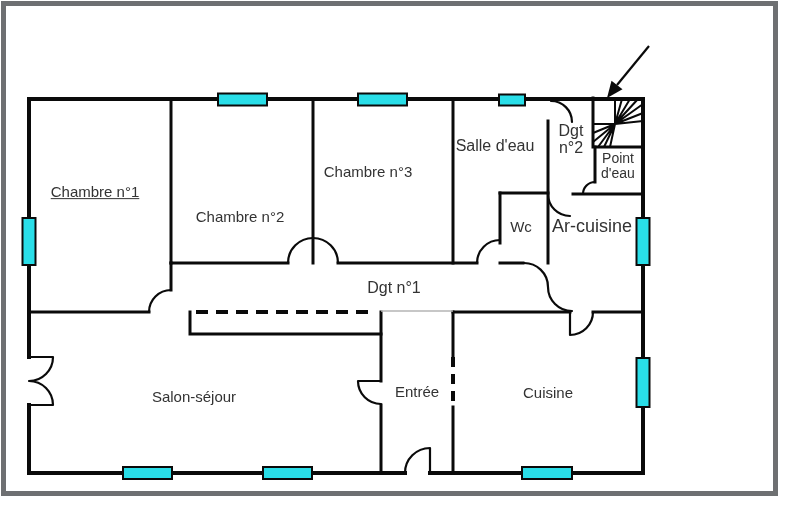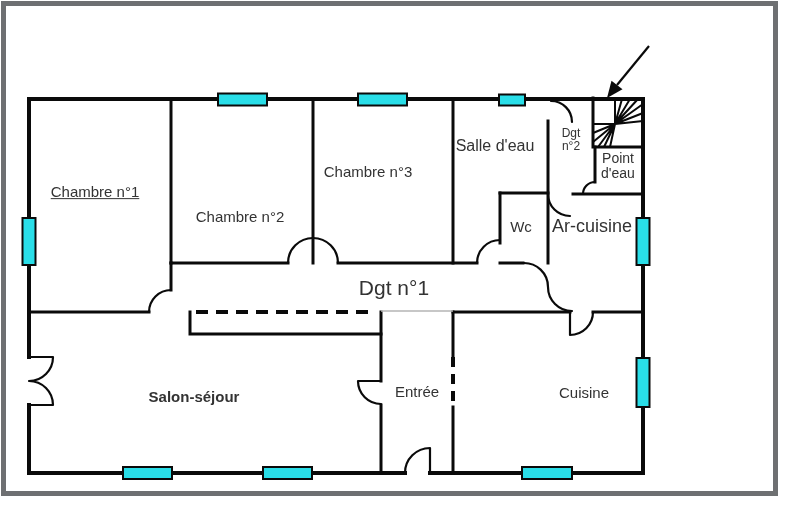--- a/index.html
+++ b/index.html
@@ -100,25 +100,25 @@
     <g>
       <path class="arrow-line" d="M649,46 L617,85"></path>
       <polygon class="arrow-head" points="607,98 611.5,80.7 622.5,89.3"></polygon>
     </g>
   </svg>
 
   <div class="room-label" style="left: 95px; top: 192px; font-size: 15px; text-decoration: underline;">Chambre n°1</div>
   <div class="room-label" style="left: 240px; top: 177px; font-size: 15px; margin-top: 40px;">Chambre n°2</div>
   <div class="room-label" style="left: 368px; top: 172px; font-size: 15px;">Chambre n°3</div>
   <div class="room-label" style="left: 495px; top: 146px; font-size: 16px;">Salle d'eau</div>
-  <div class="room-label" style="left: 571px; top: 140px; font-size: 12px;">Dgt
+  <div class="room-label" style="left: 571px; top: 140px; font-size: 16px;">Dgt
 n°2</div>
   <div class="room-label" style="left: 618px; top: 166px; font-size: 14px;">Point
 d'eau</div>
   <div class="room-label" style="left: 521px; top: 227px; font-size: 15px;">Wc</div>
   <div class="room-label" style="left: 592px; top: 226px; font-size: 18px;">Ar-cuisine</div>
-  <div class="room-label" style="left: 394px; top: 288px; font-size: 21px;">Dgt n°1</div>
-  <div class="room-label" style="left: 194px; top: 397px; font-size: 15px; font-weight: bold;">Salon-séjour</div>
+  <div class="room-label" style="left: 394px; top: 288px; font-size: 16px;">Dgt n°1</div>
+  <div class="room-label" style="left: 194px; top: 397px; font-size: 15px;">Salon-séjour</div>
   <div class="room-label" style="left: 417px; top: 392px; font-size: 15px;">Entrée</div>
-  <div class="room-label" style="left: 548px; top: 393px; font-size: 15px; margin-left: 36px;">Cuisine</div>
+  <div class="room-label" style="left: 548px; top: 393px; font-size: 15px;">Cuisine</div>
 
 
 </div>
 
 </body></html>

